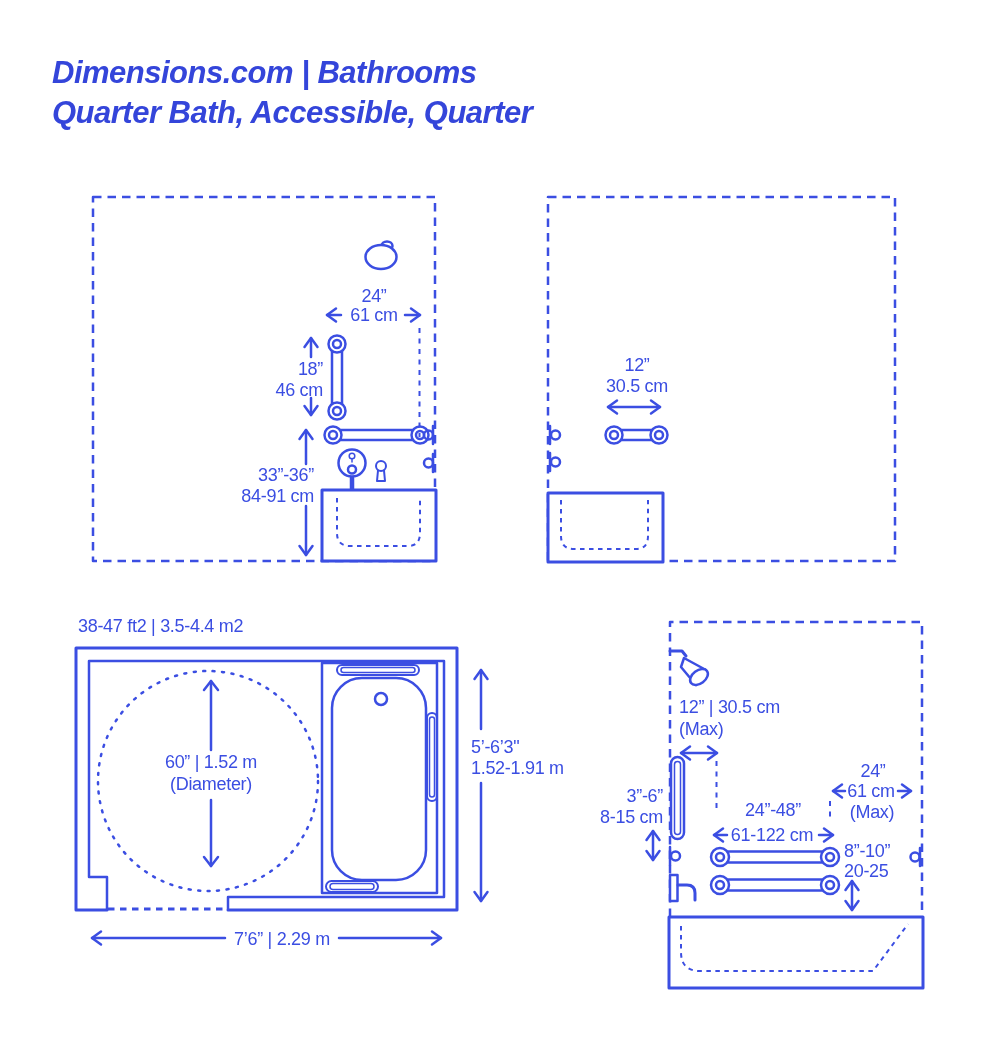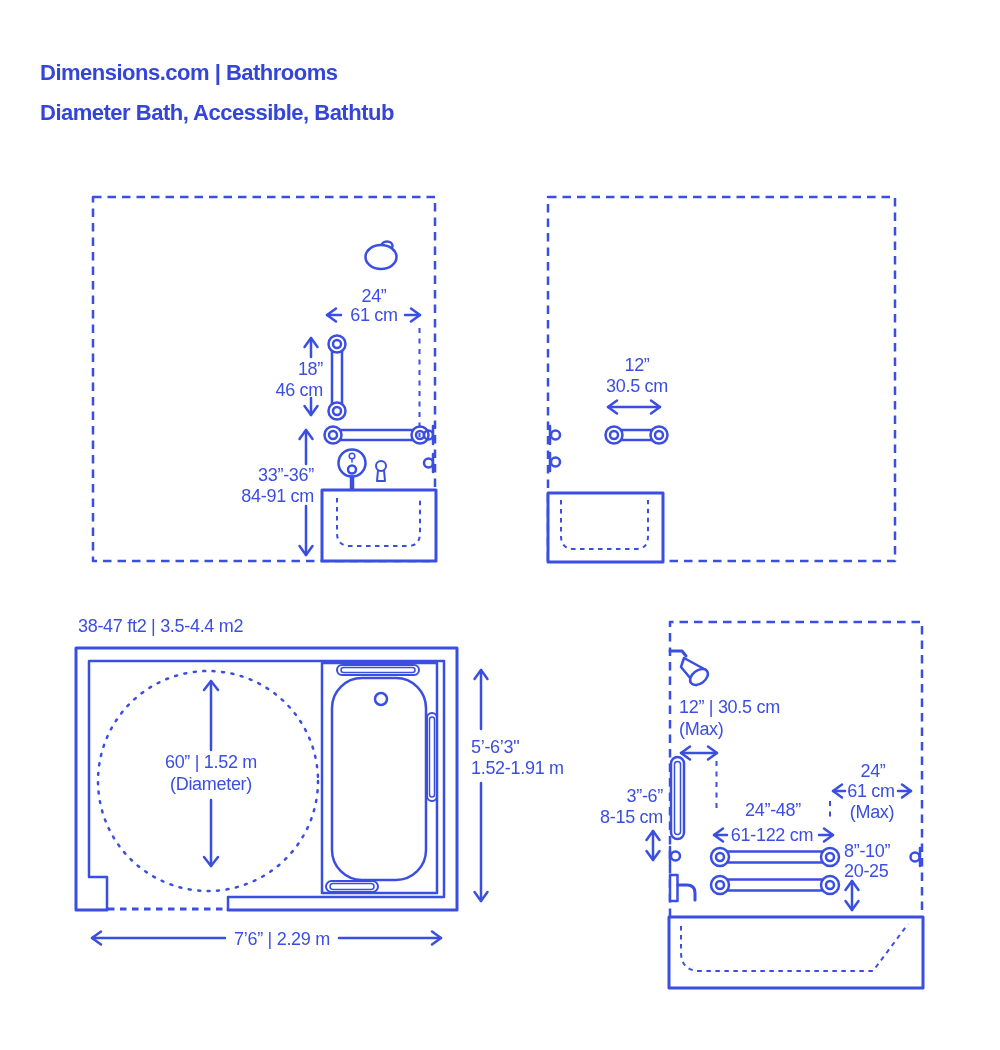--- a/index.html
+++ b/index.html
@@ -1,20 +1,20 @@
 <!DOCTYPE html>
 <html style="--accent: #3b4ee2; --title: #3445da;"><head>
 <meta charset="utf-8">
 <style>
   :root{ --accent:#3b4ee2; --title:#3445da; }
   html,body{margin:0;padding:0;background:#fff;}
   #stage{position:relative;width:1000px;height:1050px;background:#fff;overflow:hidden;
          font-family:"Liberation Sans",sans-serif;}
-  #header{position:absolute;left:40px;top:53px;color:var(--title);
-          font-size:22px;font-weight:700;line-height:40px;letter-spacing:-0.5px;}
+  #header{position:absolute;left:52px;top:53px;color:var(--title);
+          font-size:31px;font-weight:700;line-height:40px;letter-spacing:-0.5px;font-style:italic;}
   svg{position:absolute;left:0;top:0;}
   .ln{fill:none;stroke:var(--accent);stroke-width:2.5;stroke-linecap:round;stroke-linejoin:round;}
   .s3{stroke-width:3;}
   .s2{stroke-width:2;}
   .thin{stroke-width:1.5;}
   .w4{stroke-width:4.5;}
   .dash{stroke-dasharray:8.5 6;stroke-linecap:butt;}
   .dot{stroke-dasharray:2 7.5;}
   .dsh2{stroke-dasharray:4.5 4.5;stroke-width:2;stroke-linecap:butt;}
   .dsh3{stroke-dasharray:5 5.5;stroke-width:2;stroke-linecap:butt;}
@@ -23,21 +23,21 @@
   text{font-family:"Liberation Sans",sans-serif;font-size:18px;fill:var(--accent);letter-spacing:-0.3px;}
   .t-mid{text-anchor:middle;} .t-end{text-anchor:end;}
 </style>
 </head>
 <body style="background: rgb(255, 255, 255);">
 
 <div id="stage">
 
   <div id="header">
     <div>Dimensions.com | Bathrooms</div>
-    <div>Diameter Bath, Accessible, Bathtub</div>
+    <div>Quarter Bath, Accessible, Quarter</div>
   </div>
 
   <svg width="1000" height="1050" viewBox="0 0 1000 1050">
 
     <g>
       <rect class="ln dash" x="93" y="197" width="342" height="364"></rect>
 
       <g>
         <ellipse class="ln" cx="387" cy="246" rx="5.5" ry="4.5"></ellipse>
         <ellipse class="ln fillw" cx="381" cy="257" rx="15.5" ry="12"></ellipse>

